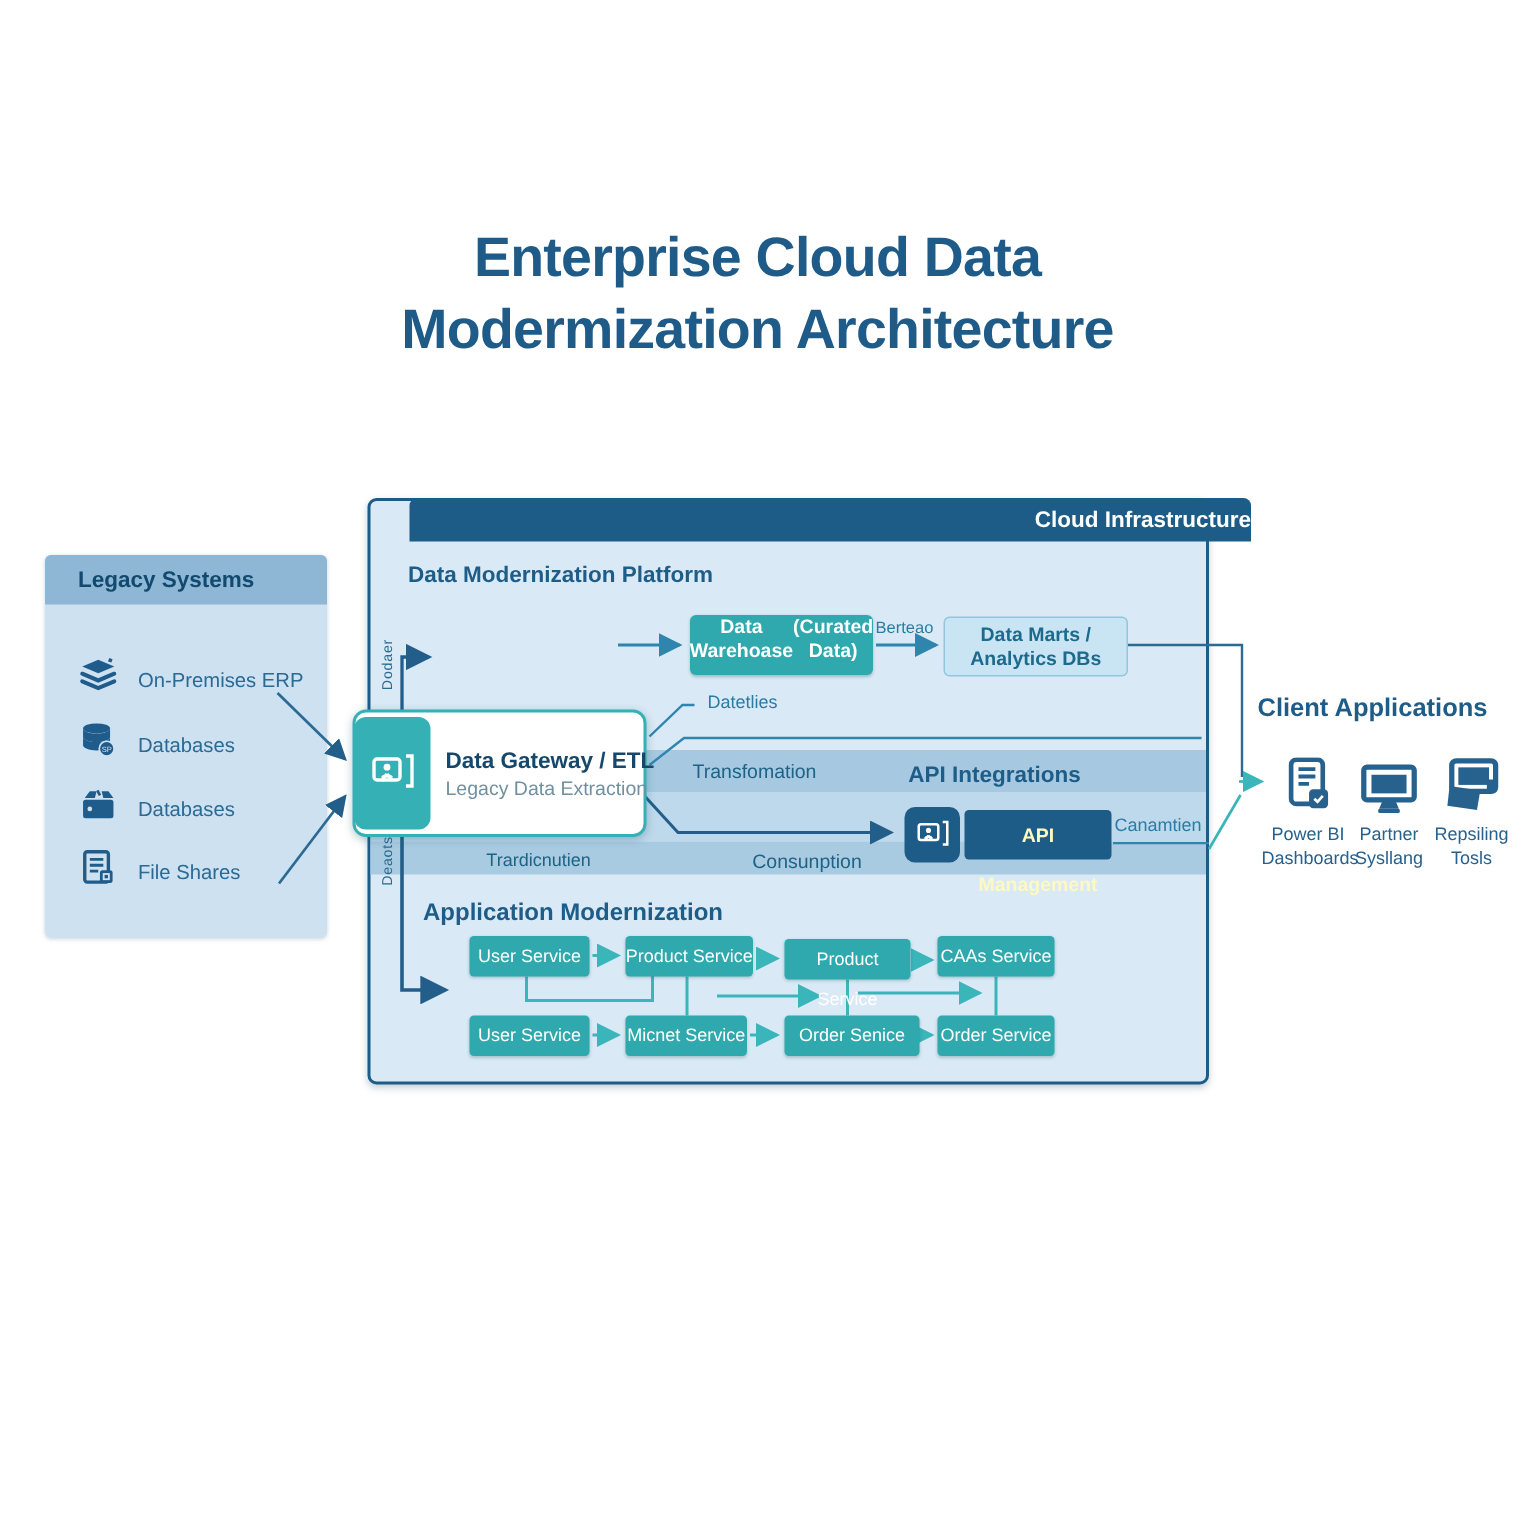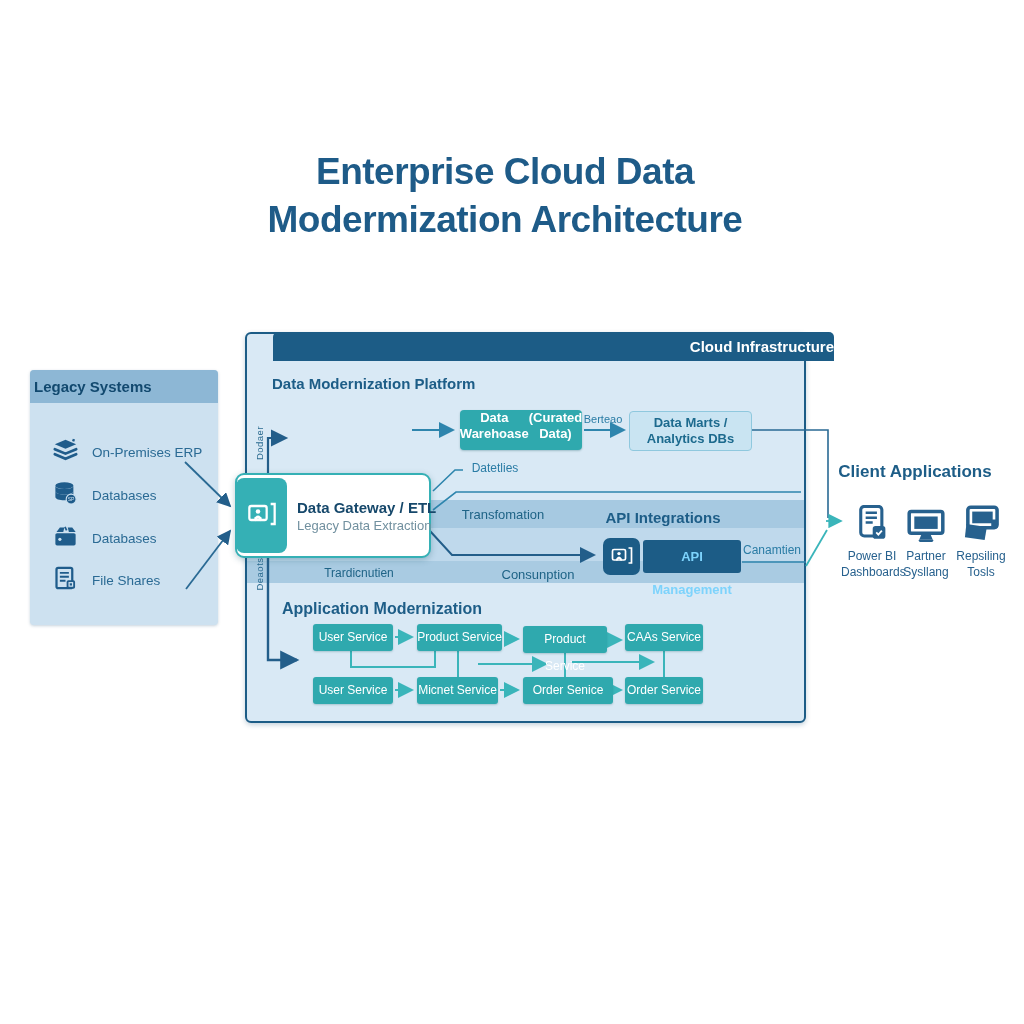--- a/index.html
+++ b/index.html
@@ -7,21 +7,21 @@
           font-family:"Liberation Sans",sans-serif;}
   .abs{position:absolute;}
   
   #main-title{left:0;width:1010px;top:148px;text-align:center;color:#1e5b88;
               font-size:37px;font-weight:700;line-height:1.3;letter-spacing:-0.5px;z-index:4;}
   
   #legacy-panel{left:30px;top:370px;width:188px;height:255px;background:#cde1f0;
                 border-radius:4px;box-shadow:0 1px 3px rgba(30,80,120,.25);z-index:1;}
   #legacy-header{left:30px;top:370px;width:188px;height:33px;background:#8db7d5;
                  border-radius:4px 4px 0 0;color:#12496f;font-size:15px;font-weight:700;
-                 line-height:33px;padding-left:4px;box-sizing:border-box;z-index:2;}
+                 line-height:33px;padding-left:22px;box-sizing:border-box;z-index:2;}
   .legacy-item{position:absolute;left:52px;display:flex;align-items:center;gap:13px;z-index:4;}
   .legacy-item .lbl{color:#2a6a94;font-size:13.5px;}
   
   #cloud-box{left:245px;top:332px;width:561px;height:391px;background:#d9e9f5;
              border:2px solid #1c5c86;border-radius:6px;box-sizing:border-box;z-index:1;
              box-shadow:0 2px 5px rgba(20,70,110,.25);}
   #cloud-header{left:245px;top:332px;width:561px;height:29px;background:#1c5c86;
                 border-radius:5px 5px 0 0;color:#fff;font-weight:700;font-size:15px;
                 text-align:right;line-height:29px;z-index:2;margin-left:28px;}
   .band{left:247px;width:557px;z-index:2;}
@@ -50,21 +50,21 @@
                border:2.5px solid #35b0b5;border-radius:9px;box-sizing:border-box;z-index:6;
                box-shadow:0 2px 6px rgba(30,90,110,.3);}
   #gateway-icon{left:236px;top:478px;width:51px;height:75px;background:#35b0b5;
                 border-radius:8px;z-index:7;display:flex;align-items:center;justify-content:center;}
   #gateway-title{left:297px;top:499px;color:#16486b;font-size:15px;font-weight:700;z-index:7;}
   #gateway-sub{left:297px;top:518px;color:#71909f;font-size:13px;z-index:7;}
   
   #api-icon{left:603px;top:538px;width:37px;height:37px;background:#1c5c86;border-radius:7px;
             z-index:4;display:flex;align-items:center;justify-content:center;}
   #api-box{left:643px;top:540px;width:98px;height:33px;background:#1c5c86;border-radius:3px;
-           color:#7dd3fc;font-size:13px;font-weight:700;text-align:center;line-height:33px;z-index:4;}
+           color:#fef9c3;font-size:13px;font-weight:700;text-align:center;line-height:33px;z-index:4;}
   
   #clients-title{left:830px;top:462px;width:170px;text-align:center;color:#1d5d87;
                  font-size:17px;font-weight:700;z-index:4;}
   .client{position:absolute;width:62px;text-align:center;z-index:4;}
   .client .ic{height:38px;display:flex;align-items:flex-end;justify-content:center;}
   .client .cl{color:#27618e;font-size:12px;line-height:1.3;margin-top:6px;}
   svg.overlay{position:absolute;left:0;top:0;z-index:3;pointer-events:none;}
 </style>
 </head>
 <body>

